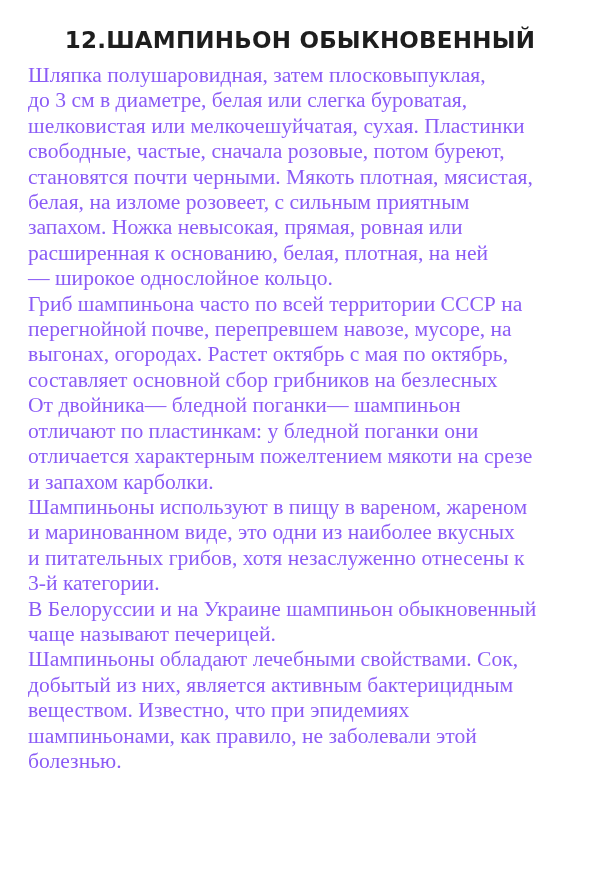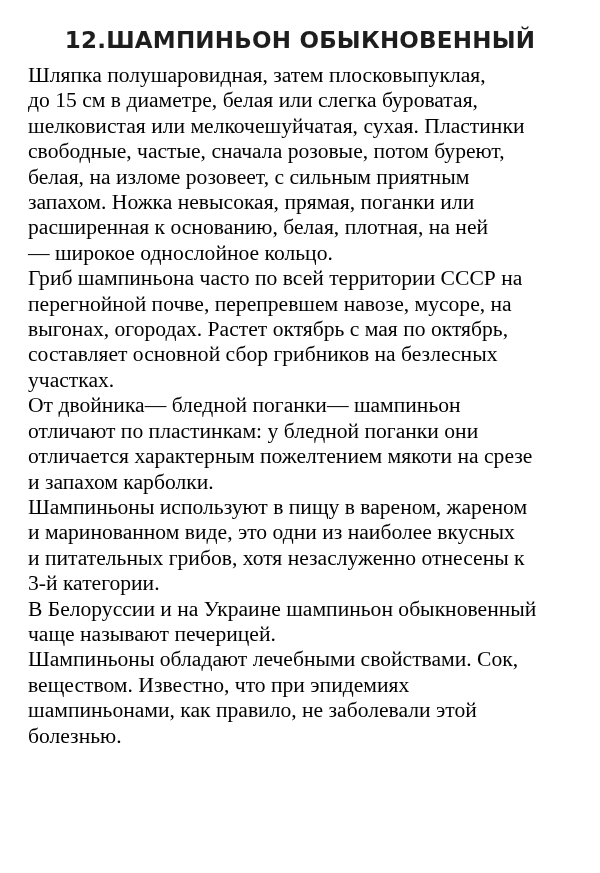--- a/index.html
+++ b/index.html
@@ -36,55 +36,56 @@
       margin: 0;
     }
     .body-text {
       position: absolute;
       left: 28px;
       top: 63px;
       width: 560px;
       font-family: "Liberation Serif", serif;
       font-size: 21.6px;
       line-height: 25.4px;
-      color: #000000;
+      color: #8b5cf6;
       margin: 0;
     }
     .line {
       display: block;
       white-space: nowrap;
     }
   </style>
 </head>
 <body>
 
 <div class="page">
   <h1 class="title">12.ШАМПИНЬОН ОБЫКНОВЕННЫЙ</h1>
   <div class="body-text">
     <span class="line">Шляпка полушаровидная, затем плосковыпуклая,</span>
-    <span class="line">до 15 см в диаметре, белая или слегка буроватая,</span>
+    <span class="line">до 3 см в диаметре, белая или слегка буроватая,</span>
     <span class="line">шелковистая или мелкочешуйчатая, сухая. Пластинки</span>
     <span class="line">свободные, частые, сначала розовые, потом буреют,</span>
+    <span class="line">становятся почти черными. Мякоть плотная, мясистая,</span>
     <span class="line">белая, на изломе розовеет, с сильным приятным</span>
-    <span class="line">запахом. Ножка невысокая, прямая, поганки или</span>
+    <span class="line">запахом. Ножка невысокая, прямая, ровная или</span>
     <span class="line">расширенная к основанию, белая, плотная, на ней</span>
     <span class="line">— широкое однослойное кольцо.</span>
     <span class="line">Гриб шампиньона часто по всей территории СССР на</span>
     <span class="line">перегнойной почве, перепревшем навозе, мусоре, на</span>
     <span class="line">выгонах, огородах. Растет октябрь с мая по октябрь,</span>
     <span class="line">составляет основной сбор грибников на безлесных</span>
-    <span class="line">участках.</span>
     <span class="line">От двойника— бледной поганки— шампиньон</span>
     <span class="line">отличают по пластинкам: у бледной поганки они</span>
     <span class="line">отличается характерным пожелтением мякоти на срезе</span>
     <span class="line">и запахом карболки.</span>
     <span class="line">Шампиньоны используют в пищу в вареном, жареном</span>
     <span class="line">и маринованном виде, это одни из наиболее вкусных</span>
     <span class="line">и питательных грибов, хотя незаслуженно отнесены к</span>
     <span class="line">3-й категории.</span>
     <span class="line">В Белоруссии и на Украине шампиньон обыкновенный</span>
     <span class="line">чаще называют печерицей.</span>
     <span class="line">Шампиньоны обладают лечебными свойствами. Сок,</span>
+    <span class="line">добытый из них, является активным бактерицидным</span>
     <span class="line">веществом. Известно, что при эпидемиях</span>
     <span class="line">шампиньонами, как правило, не заболевали этой</span>
     <span class="line">болезнью.</span>
   </div>
 </div>
 
 </body></html>

